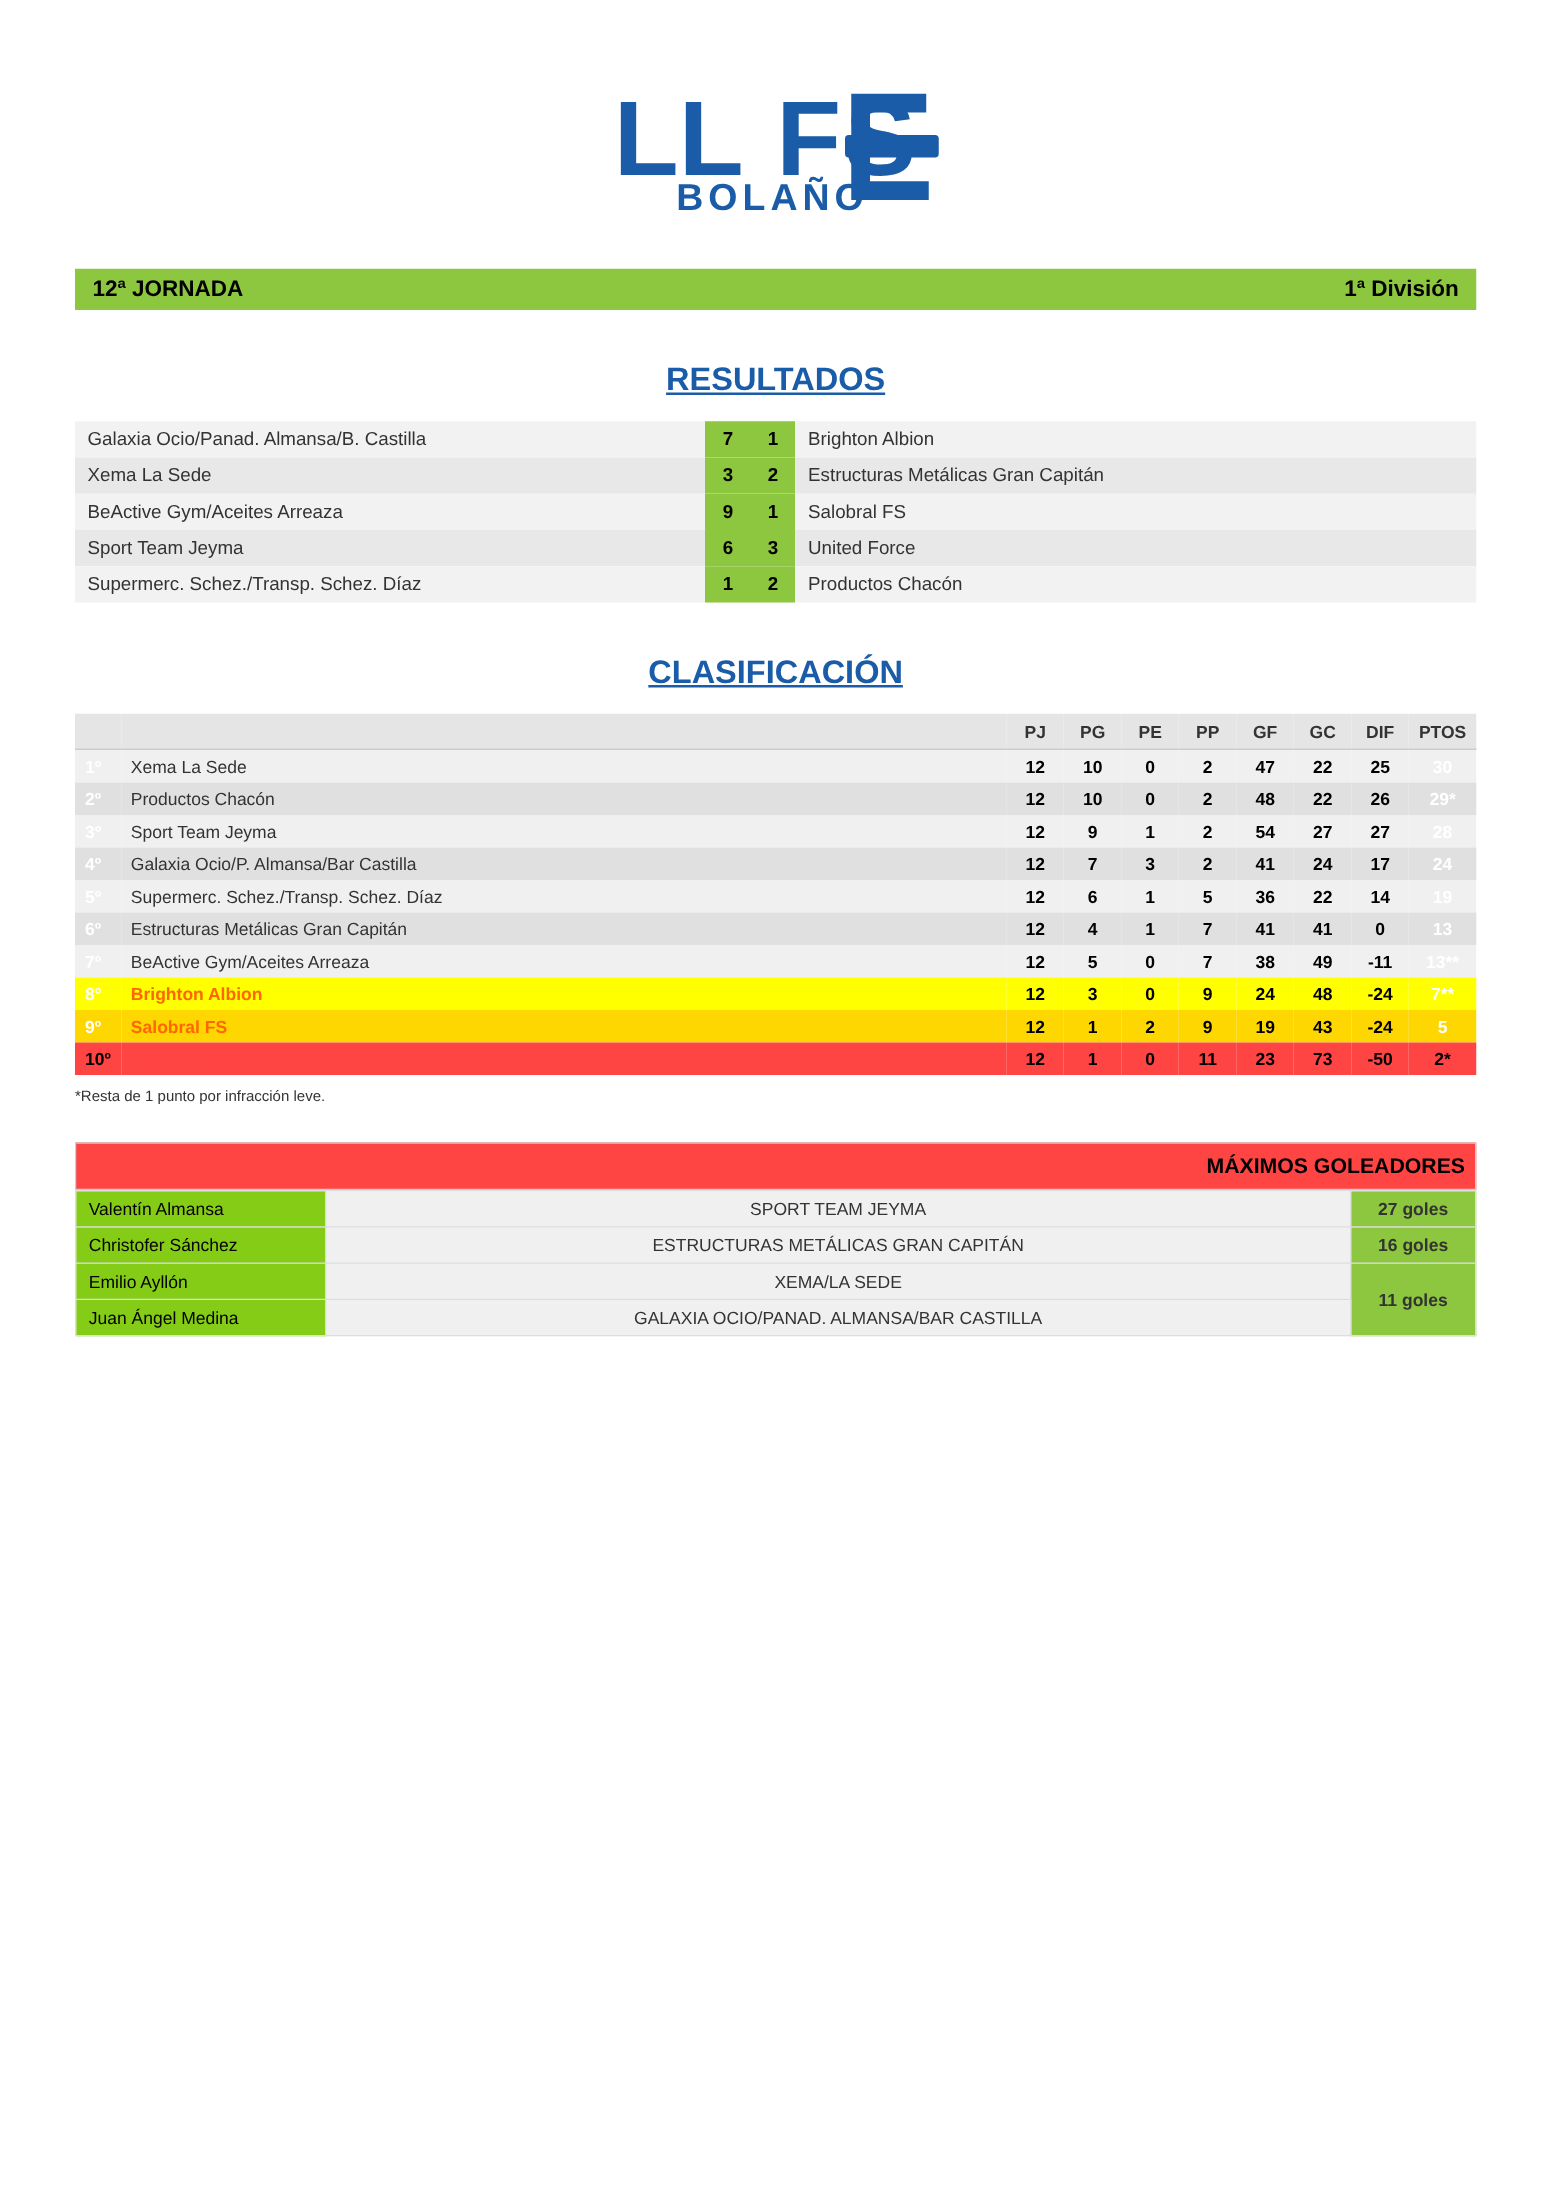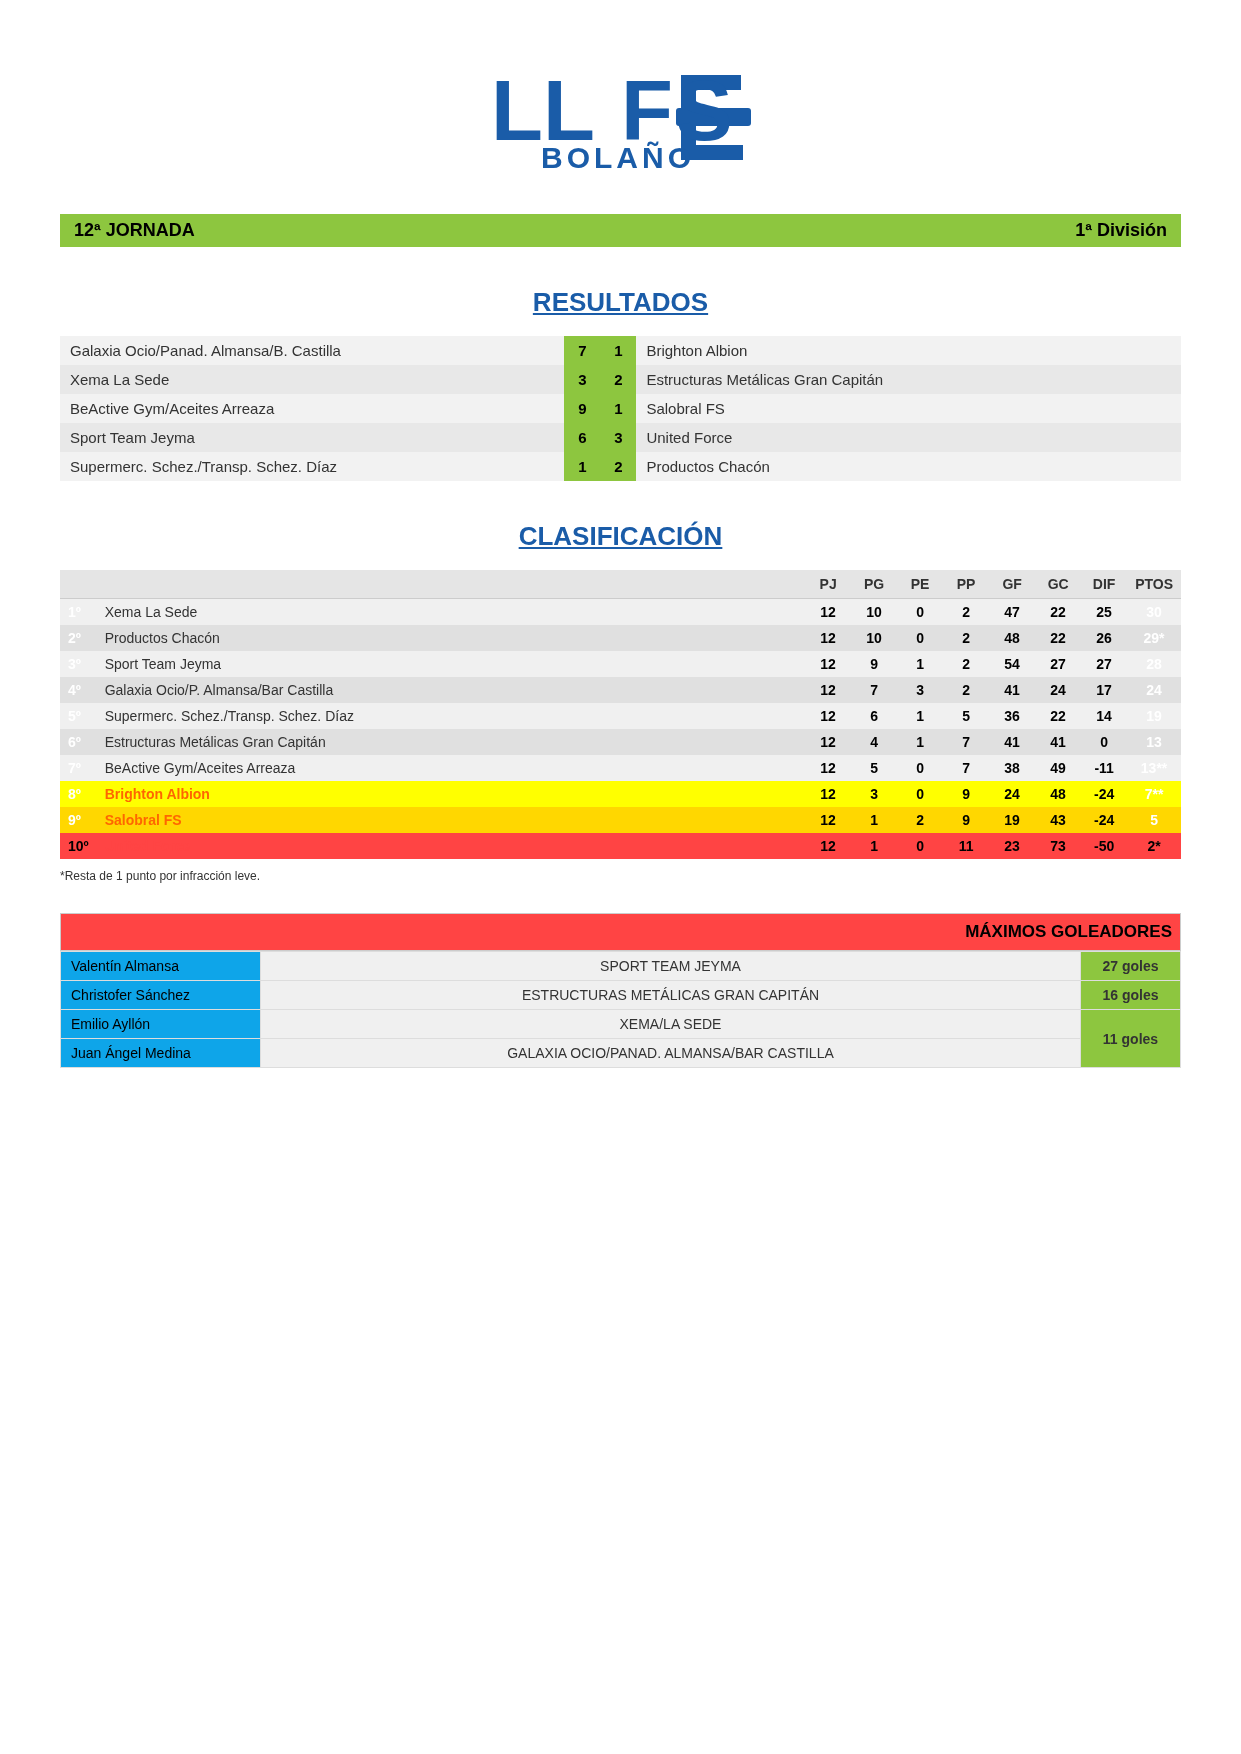--- a/index.html
+++ b/index.html
@@ -131,21 +131,21 @@
     .goleadores-table {
       width: 100%;
       border-collapse: collapse;
     }
     .goleadores-table td {
       padding: 6px 10px;
       font-size: 14px;
       border: 1px solid #ddd;
     }
     .goleador-name {
-      background: #0ea5e9;
+      background: #84cc16;
       color: #000;
       font-weight: normal;
       width: 200px;
     }
     .goleador-team {
       text-align: center;
       background: #f0f0f0;
       font-size: 13px;
     }
     .goleador-goles {

